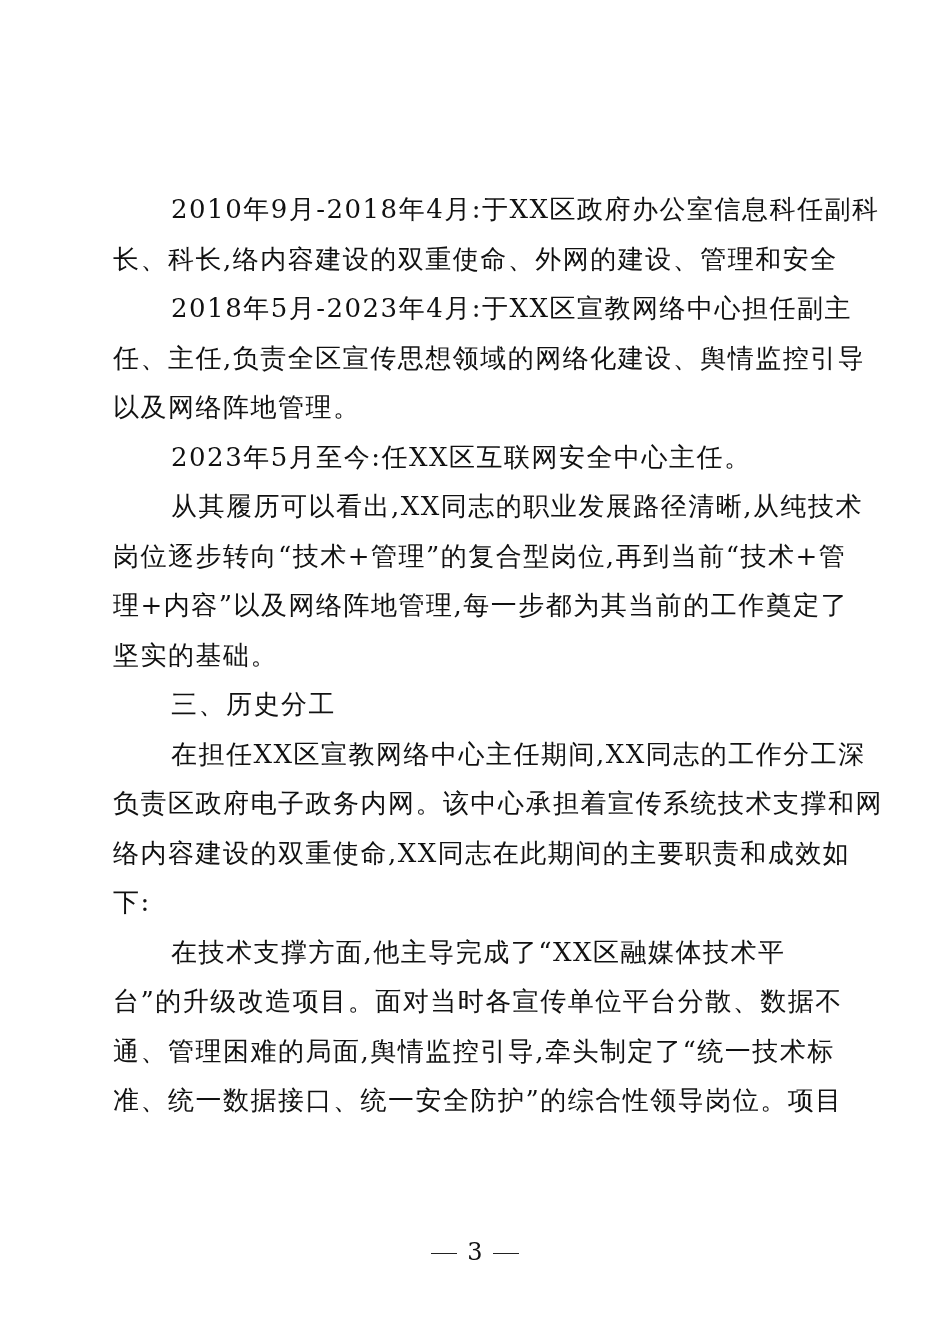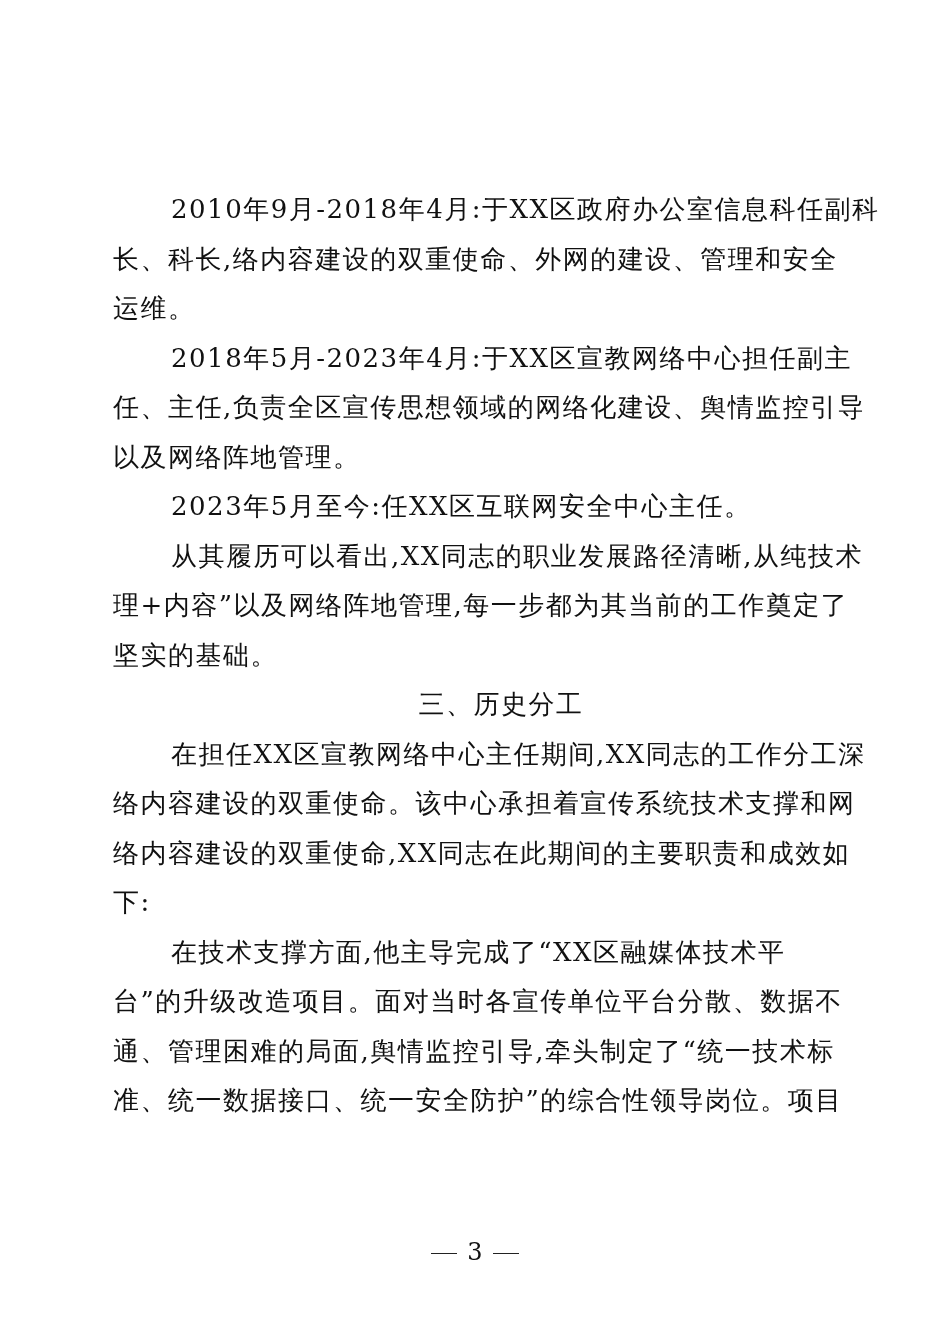--- a/index.html
+++ b/index.html
@@ -47,21 +47,20 @@
     }
     .heading {
       margin: 0;
       font-family: "DejaVu Sans", "Liberation Sans", sans-serif;
       font-size: 26px;
       line-height: 49.5px;
       height: 49.5px;
       padding-left: 58px;
       letter-spacing: 1.5px;
       font-weight: normal;
-      text-align: center;
     }
     .footer {
       position: absolute;
       left: 0;
       width: 950px;
       top: 1238px;
       text-align: center;
       font-size: 24px;
       font-family: "DejaVu Serif", "Liberation Serif", serif;
       color: #111111;
@@ -77,44 +76,44 @@
   </style>
 </head>
 <body>
 
 <div class="page">
   <div class="body-text">
 
     <p class="para">
       <span class="line indent">2010年9月-2018年4月:于XX区政府办公室信息科任副科</span>
       <span class="line">长、科长,络内容建设的双重使命、外网的建设、管理和安全</span>
-      <span class="line">运维。</span>
     </p>
 
     <p class="para">
       <span class="line indent">2018年5月-2023年4月:于XX区宣教网络中心担任副主</span>
       <span class="line">任、主任,负责全区宣传思想领域的网络化建设、舆情监控引导</span>
       <span class="line">以及网络阵地管理。</span>
     </p>
 
     <p class="para">
       <span class="line indent">2023年5月至今:任XX区互联网安全中心主任。</span>
     </p>
 
     <p class="para">
       <span class="line indent">从其履历可以看出,XX同志的职业发展路径清晰,从纯技术</span>
+      <span class="line">岗位逐步转向“技术+管理”的复合型岗位,再到当前“技术+管</span>
       <span class="line">理+内容”以及网络阵地管理,每一步都为其当前的工作奠定了</span>
       <span class="line">坚实的基础。</span>
     </p>
 
     <h2 class="heading">三、历史分工</h2>
 
     <p class="para">
       <span class="line indent">在担任XX区宣教网络中心主任期间,XX同志的工作分工深</span>
-      <span class="line">络内容建设的双重使命。该中心承担着宣传系统技术支撑和网</span>
+      <span class="line">负责区政府电子政务内网。该中心承担着宣传系统技术支撑和网</span>
       <span class="line">络内容建设的双重使命,XX同志在此期间的主要职责和成效如</span>
       <span class="line">下:</span>
     </p>
 
     <p class="para">
       <span class="line indent">在技术支撑方面,他主导完成了“XX区融媒体技术平</span>
       <span class="line">台”的升级改造项目。面对当时各宣传单位平台分散、数据不</span>
       <span class="line">通、管理困难的局面,舆情监控引导,牵头制定了“统一技术标</span>
       <span class="line">准、统一数据接口、统一安全防护”的综合性领导岗位。项目</span>
     </p>

